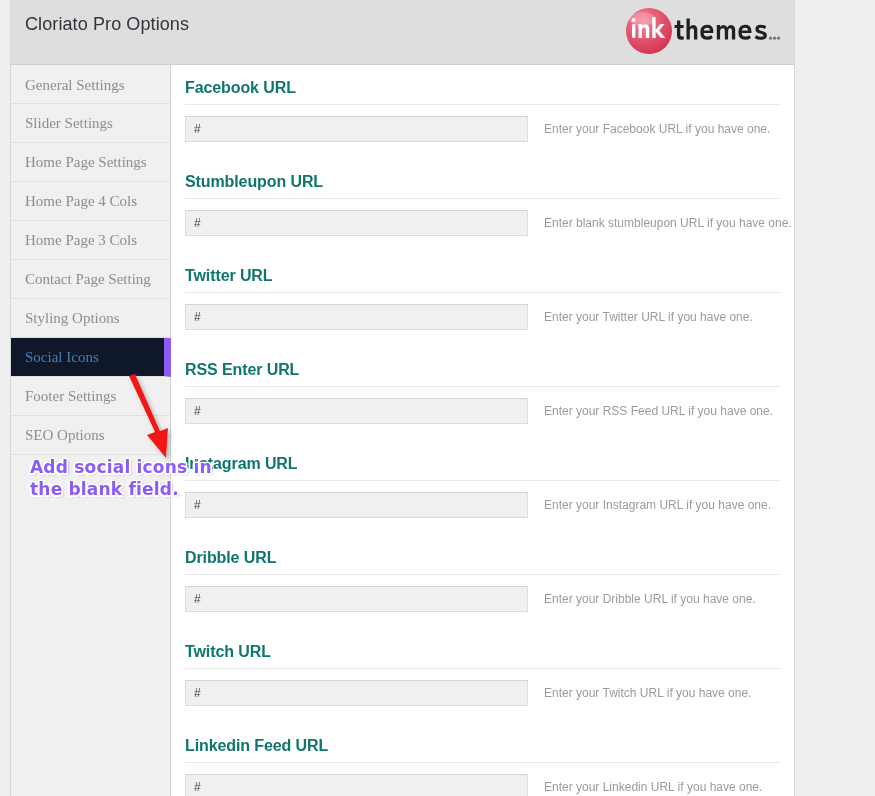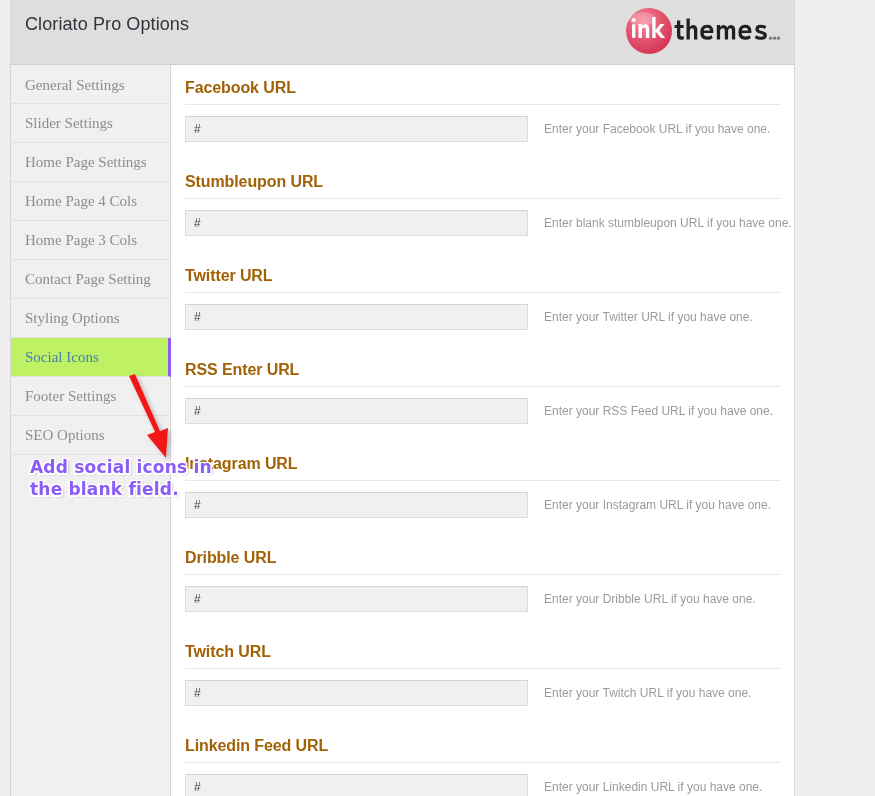--- a/index.html
+++ b/index.html
@@ -94,43 +94,43 @@
     background: #f0f0f0;
     box-sizing: border-box;
     white-space: nowrap;
     cursor: pointer;
     overflow: hidden;
   }
   .nav-item:first-child {
     border-top: 1px solid transparent;
   }
   .nav-item.active {
-    background: #bef264;
+    background: #0f172a;
     color: #4b7fa8;
-    border-right: 3px solid #8b5cf6;
+    border-right: 7px solid #8b5cf6;
     margin-right: -1px;
   }
 
   
   .content {
     flex: 1 1 auto;
     background: #ffffff;
     padding: 14px 14px 0 14px;
     box-sizing: border-box;
     overflow: hidden;
   }
 
   .field-group {
     position: relative;
     margin-bottom: 4px;
   }
   .field-title {
     font-size: 16px;
     font-weight: bold;
-    color: #a16207;
+    color: #0f766e;
     padding: 0 0 7px 0;
     letter-spacing: -0.1px;
   }
   .field-sep {
     height: 1px;
     background: #e8e8e8;
     margin: 0 0 11px 0;
   }
   .field-row {
     display: flex;

